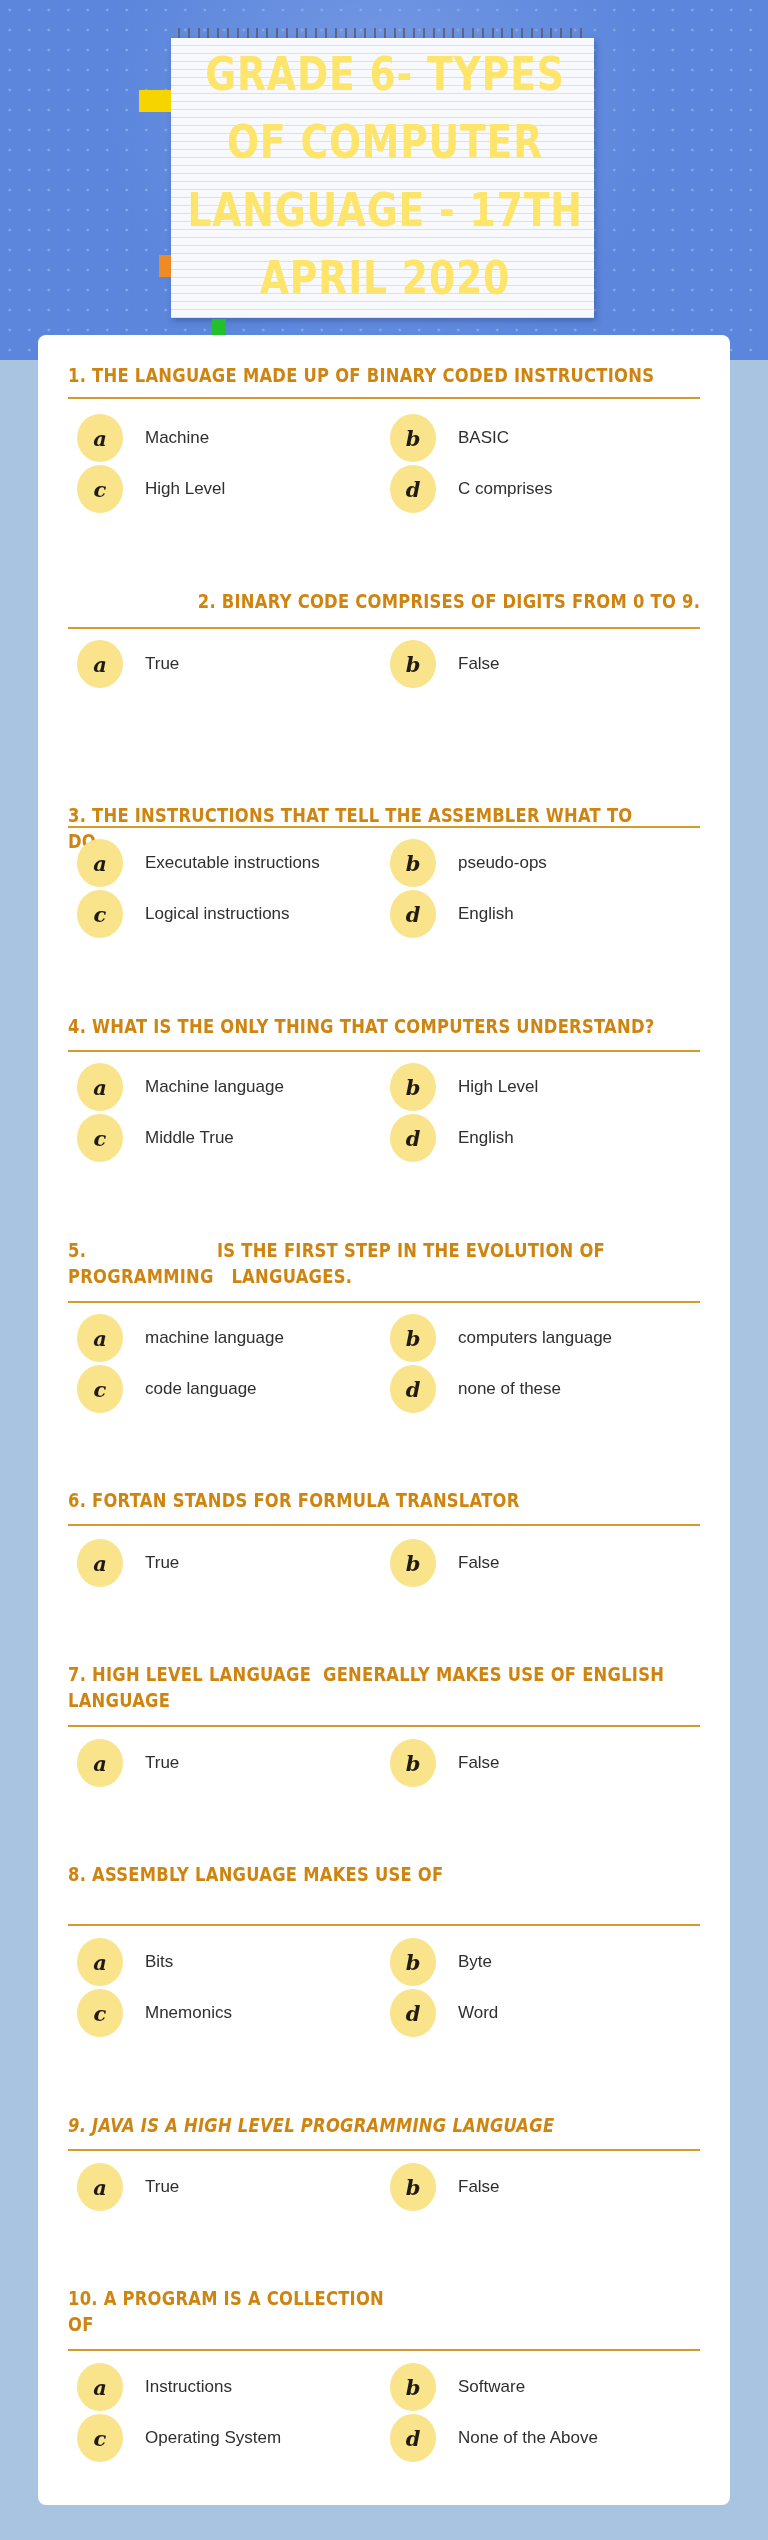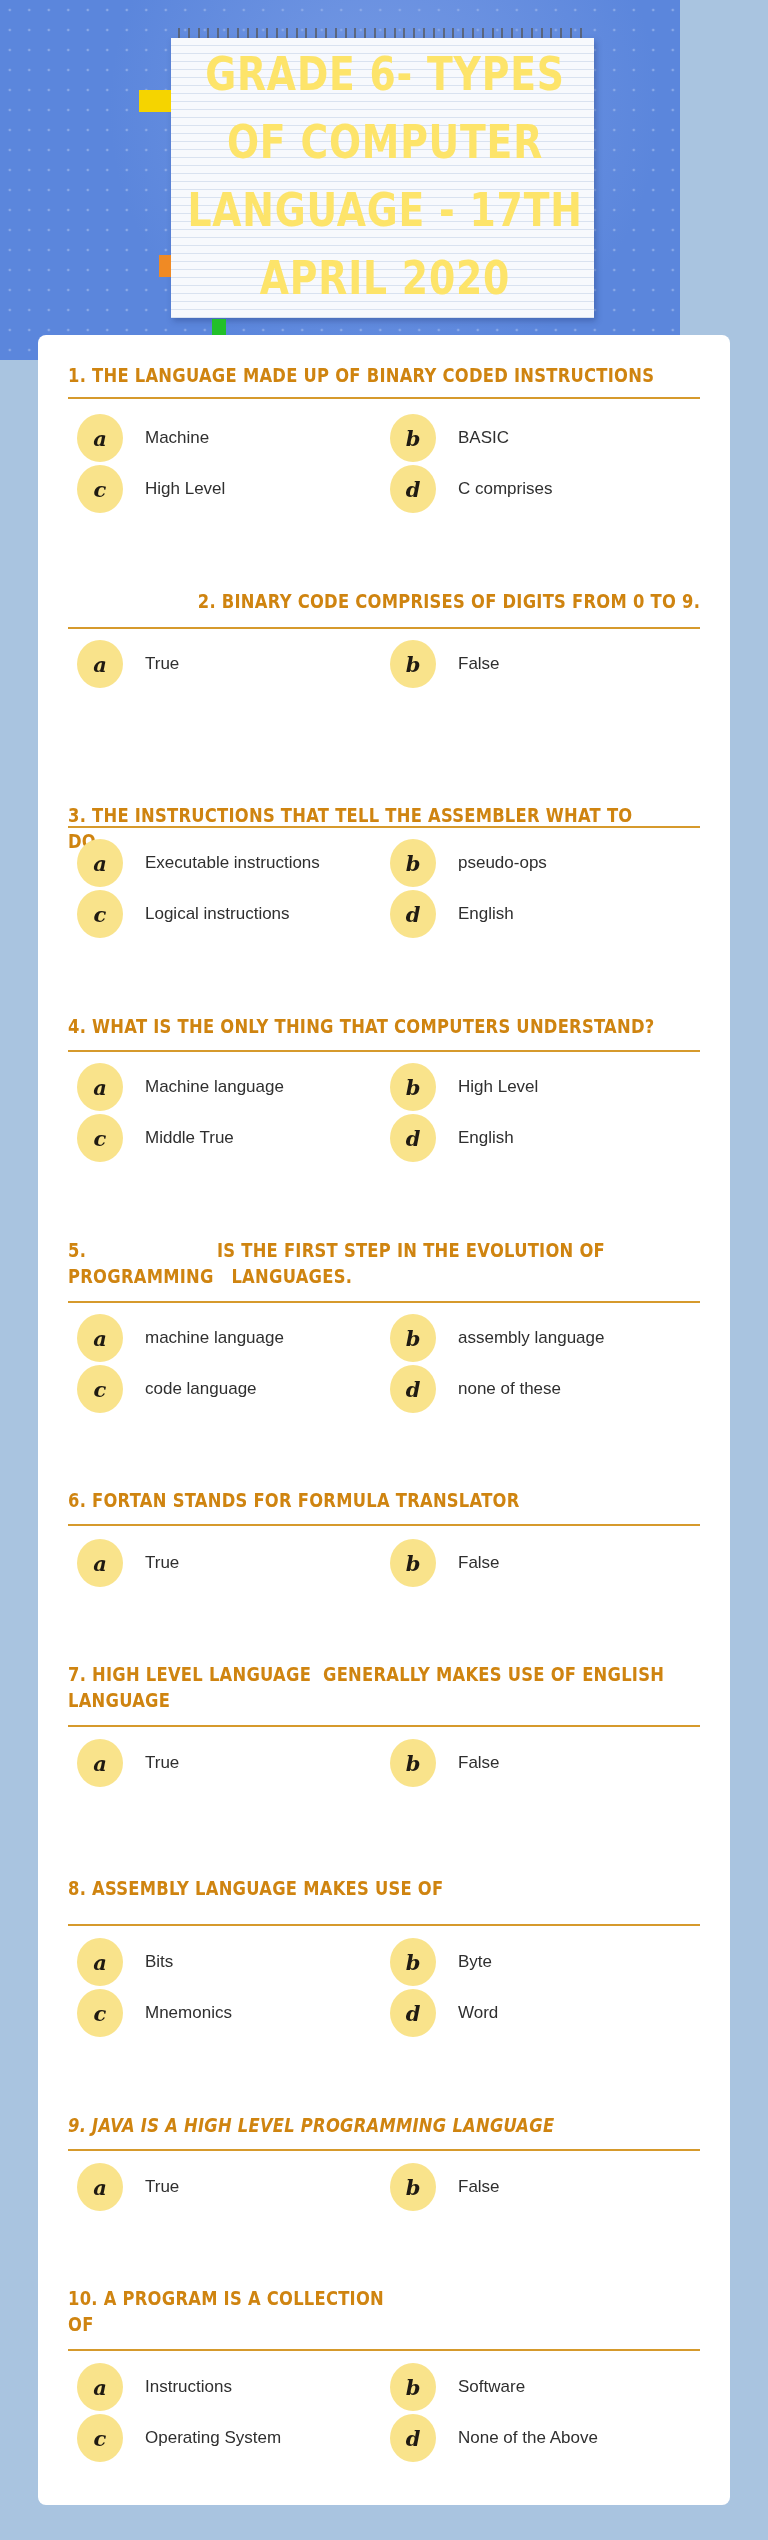--- a/index.html
+++ b/index.html
@@ -1,17 +1,17 @@
 <!DOCTYPE html>
 <html><head>
 <meta charset="utf-8">
 <style>
   html, body { margin:0; padding:0; }
   body { width:768px; height:2540px; position:relative; background:#a9c4e0; overflow:hidden; font-family:"Liberation Sans", sans-serif; }
-  .hero { position:absolute; left:0; top:0; width:680px; height:360px;
+  .hero { position:absolute; left:0; top:0; width:768px; height:360px;
     background-color:#5b86dc;
     background-image: radial-gradient(circle at 50% 30%, rgba(140,170,235,0.55) 0, rgba(91,134,220,0) 60%),
       radial-gradient(rgba(255,255,255,0.28) 1.3px, transparent 1.6px);
     background-size: 768px 360px, 19.5px 20px; }
   .notebook { position:absolute; left:171px; top:38px; width:423px; height:280px; background:#f7f9fd;
     box-shadow: 2px 3px 6px rgba(30,50,110,0.35);
     background-image: repeating-linear-gradient(to bottom, transparent 0, transparent 7px, #d9e2f0 7px, #d9e2f0 8px); }
   .spiral { position:absolute; left:178px; top:28px; width:405px; height:22px;
     background-image: repeating-linear-gradient(to right, #555 0, #555 2px, transparent 2px, transparent 9.8px);
     opacity:0.7; }
@@ -130,21 +130,21 @@
     <div class="q-title" style="white-space:pre;">5.                      is the first step in the evolution of</div>
     <div class="q-title" style="white-space:pre;">programming   languages.</div>
   </div>
 <div class="divider" style="top:1301px;"></div>
 <div class="opt" style="left:77px;top:1314px;">
     <div class="bubble">a</div>
     <span class="opt-label">machine language</span>
   </div>
 <div class="opt" style="left:390px;top:1314px;">
     <div class="bubble">b</div>
-    <span class="opt-label">assembly language</span>
+    <span class="opt-label">computers language</span>
   </div>
 <div class="opt" style="left:77px;top:1365px;">
     <div class="bubble">c</div>
     <span class="opt-label">code language</span>
   </div>
 <div class="opt" style="left:390px;top:1365px;">
     <div class="bubble">d</div>
     <span class="opt-label">none of these</span>
   </div>
 
@@ -168,21 +168,21 @@
 <div class="divider" style="top:1725px;"></div>
 <div class="opt" style="left:77px;top:1739px;">
     <div class="bubble">a</div>
     <span class="opt-label">True</span>
   </div>
 <div class="opt" style="left:390px;top:1739px;">
     <div class="bubble">b</div>
     <span class="opt-label">False</span>
   </div>
 
-<div class="q" style="top:1861px;margin-top:14px;">
+<div class="q" style="top:1861px;">
     <div class="q-title">8. Assembly language makes use of</div>
   </div>
 <div class="divider" style="top:1924px;"></div>
 <div class="opt" style="left:77px;top:1938px;">
     <div class="bubble">a</div>
     <span class="opt-label">Bits</span>
   </div>
 <div class="opt" style="left:390px;top:1938px;">
     <div class="bubble">b</div>
     <span class="opt-label">Byte</span>

